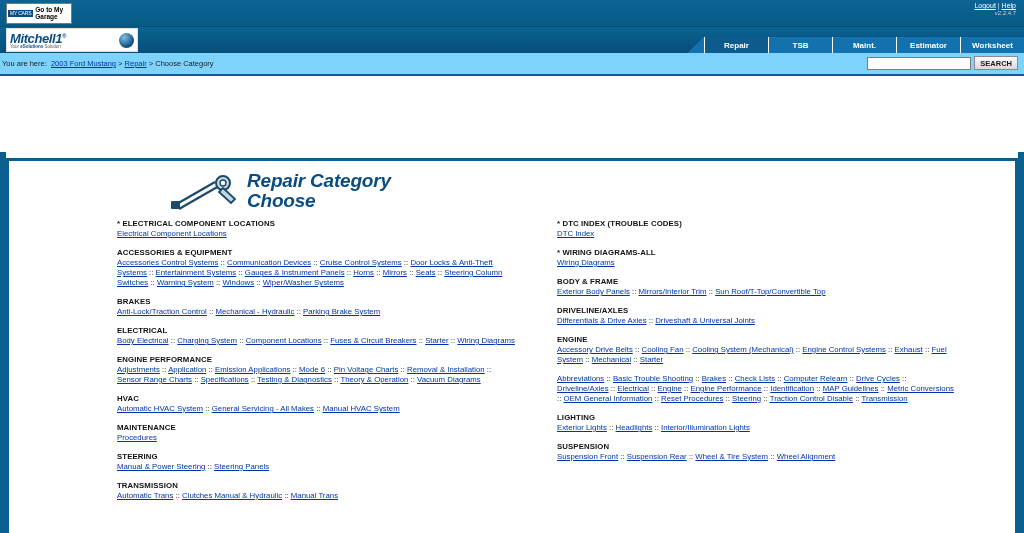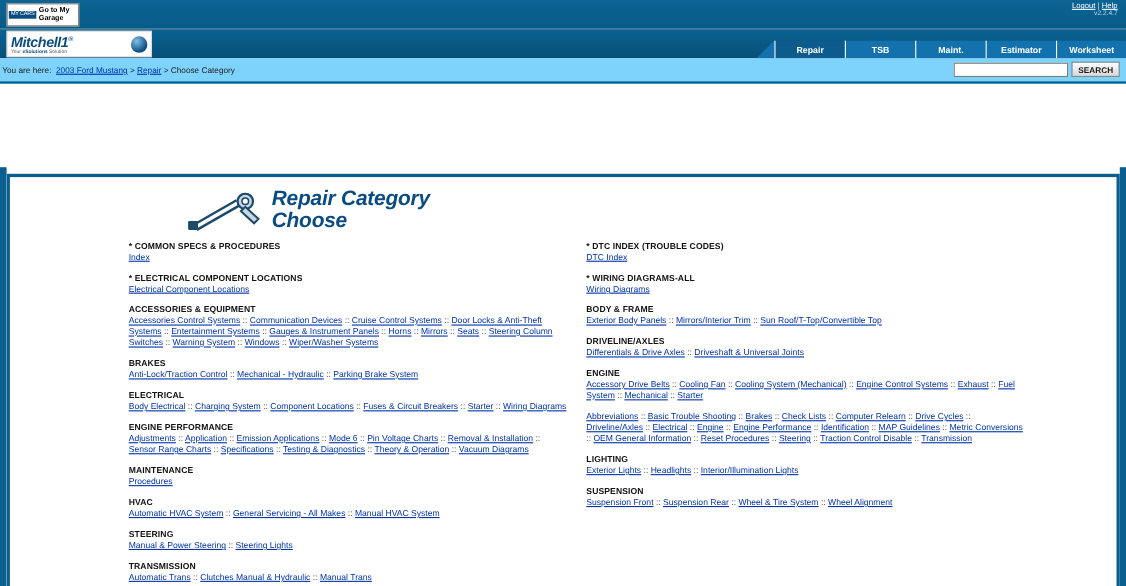--- a/index.html
+++ b/index.html
@@ -199,21 +199,21 @@
     position: relative;
     padding: 8px 0 0 0;
   }
   .col {
     position: absolute;
     top: 0;
     font-size: 8px;
     color: #111;
   }
   .col.left { left: 108px; width: 400px; }
-  .col.right { left: 524px; width: 400px; }
+  .col.right { left: 548px; width: 400px; }
   .grp { margin-bottom: 9px; }
   .grp-title {
     font-size: 7.8px;
     font-weight: bold;
     color: #111;
     letter-spacing: 0.1px;
     margin-bottom: 1px;
     text-transform: uppercase;
   }
   .grp-links {
@@ -312,54 +312,50 @@
       </svg>
       <div class="title">
         <div>Repair Category</div>
         <div>Choose</div>
       </div>
     </div>
 
     <div class="cols" style="height:340px;">
       <div class="col left" id="col-left">
           <div class="grp">
-            <div class="grp-title">* COMMON SPECS &amp; PROCEDURES</div>
-            <div class="grp-links"><a href="#">Index</a></div>
-          </div>
-          <div class="grp">
             <div class="grp-title">* ELECTRICAL COMPONENT LOCATIONS</div>
             <div class="grp-links"><a href="#">Electrical Component Locations</a></div>
           </div>
           <div class="grp">
             <div class="grp-title">ACCESSORIES &amp; EQUIPMENT</div>
             <div class="grp-links"><a href="#">Accessories Control Systems</a><span class="sep"> :: </span><a href="#">Communication Devices</a><span class="sep"> :: </span><a href="#">Cruise Control Systems</a><span class="sep"> :: </span><a href="#">Door Locks &amp; Anti-Theft Systems</a><span class="sep"> :: </span><a href="#">Entertainment Systems</a><span class="sep"> :: </span><a href="#">Gauges &amp; Instrument Panels</a><span class="sep"> :: </span><a href="#">Horns</a><span class="sep"> :: </span><a href="#">Mirrors</a><span class="sep"> :: </span><a href="#">Seats</a><span class="sep"> :: </span><a href="#">Steering Column Switches</a><span class="sep"> :: </span><a href="#">Warning System</a><span class="sep"> :: </span><a href="#">Windows</a><span class="sep"> :: </span><a href="#">Wiper/Washer Systems</a></div>
           </div>
           <div class="grp">
             <div class="grp-title">BRAKES</div>
             <div class="grp-links"><a href="#">Anti-Lock/Traction Control</a><span class="sep"> :: </span><a href="#">Mechanical - Hydraulic</a><span class="sep"> :: </span><a href="#">Parking Brake System</a></div>
           </div>
           <div class="grp">
             <div class="grp-title">ELECTRICAL</div>
             <div class="grp-links"><a href="#">Body Electrical</a><span class="sep"> :: </span><a href="#">Charging System</a><span class="sep"> :: </span><a href="#">Component Locations</a><span class="sep"> :: </span><a href="#">Fuses &amp; Circuit Breakers</a><span class="sep"> :: </span><a href="#">Starter</a><span class="sep"> :: </span><a href="#">Wiring Diagrams</a></div>
           </div>
           <div class="grp">
             <div class="grp-title">ENGINE PERFORMANCE</div>
             <div class="grp-links"><a href="#">Adjustments</a><span class="sep"> :: </span><a href="#">Application</a><span class="sep"> :: </span><a href="#">Emission Applications</a><span class="sep"> :: </span><a href="#">Mode 6</a><span class="sep"> :: </span><a href="#">Pin Voltage Charts</a><span class="sep"> :: </span><a href="#">Removal &amp; Installation</a><span class="sep"> :: </span><a href="#">Sensor Range Charts</a><span class="sep"> :: </span><a href="#">Specifications</a><span class="sep"> :: </span><a href="#">Testing &amp; Diagnostics</a><span class="sep"> :: </span><a href="#">Theory &amp; Operation</a><span class="sep"> :: </span><a href="#">Vacuum Diagrams</a></div>
           </div>
           <div class="grp">
+            <div class="grp-title">HVAC</div>
+            <div class="grp-links"><a href="#">Automatic HVAC System</a><span class="sep"> :: </span><a href="#">General Servicing - All Makes</a><span class="sep"> :: </span><a href="#">Manual HVAC System</a></div>
+          </div>
+          <div class="grp">
             <div class="grp-title">MAINTENANCE</div>
             <div class="grp-links"><a href="#">Procedures</a></div>
           </div>
           <div class="grp">
-            <div class="grp-title">HVAC</div>
-            <div class="grp-links"><a href="#">Automatic HVAC System</a><span class="sep"> :: </span><a href="#">General Servicing - All Makes</a><span class="sep"> :: </span><a href="#">Manual HVAC System</a></div>
-          </div>
-          <div class="grp">
             <div class="grp-title">STEERING</div>
-            <div class="grp-links"><a href="#">Manual &amp; Power Steering</a><span class="sep"> :: </span><a href="#">Steering Lights</a></div>
+            <div class="grp-links"><a href="#">Manual &amp; Power Steering</a><span class="sep"> :: </span><a href="#">Steering Panels</a></div>
           </div>
           <div class="grp">
             <div class="grp-title">TRANSMISSION</div>
             <div class="grp-links"><a href="#">Automatic Trans</a><span class="sep"> :: </span><a href="#">Clutches Manual &amp; Hydraulic</a><span class="sep"> :: </span><a href="#">Manual Trans</a></div>
           </div>
         </div>
       <div class="col right" id="col-right">
           <div class="grp">
             <div class="grp-title">* DTC INDEX (TROUBLE CODES)</div>
             <div class="grp-links"><a href="#">DTC Index</a></div>

